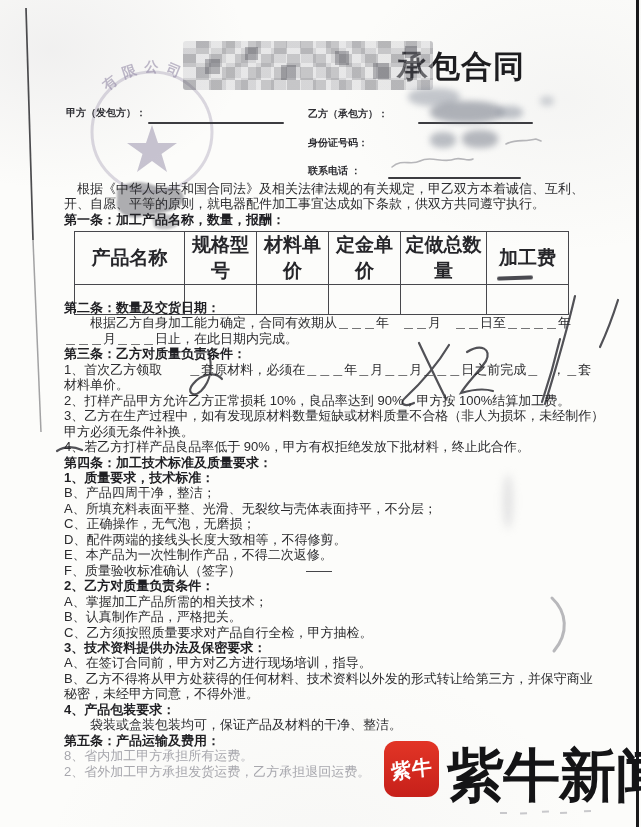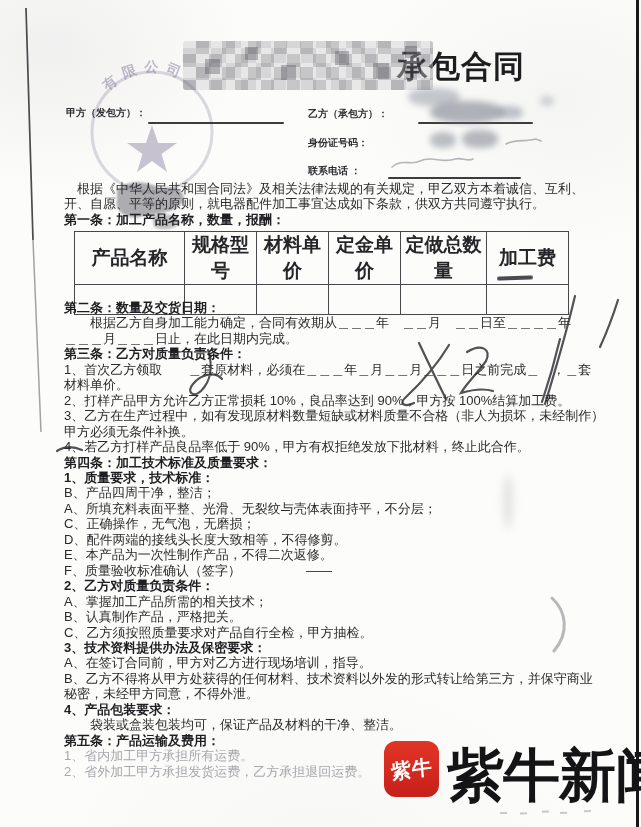--- a/index.html
+++ b/index.html
@@ -183,21 +183,21 @@
       <div class="bl">A、掌握加工产品所需的相关技术；</div>
       <div class="bl">B、认真制作产品，严格把关。</div>
       <div class="bl">C、乙方须按照质量要求对产品自行全检，甲方抽检。</div>
       <div class="bl b">3、技术资料提供办法及保密要求：</div>
       <div class="bl">A、在签订合同前，甲方对乙方进行现场培训，指导。</div>
       <div class="bl">B、乙方不得将从甲方处获得的任何材料、技术资料以外发的形式转让给第三方，并保守商业</div>
       <div class="bl">秘密，未经甲方同意，不得外泄。</div>
       <div class="bl b">4、产品包装要求：</div>
       <div class="bl">　　袋装或盒装包装均可，保证产品及材料的干净、整洁。</div>
       <div class="bl b">第五条：产品运输及费用：</div>
-      <div class="bl faint">1、省内加工甲方承担所有运费。</div>
+      <div class="bl faint">8、省内加工甲方承担所有运费。</div>
       <div class="bl faint">2、省外加工甲方承担发货运费，乙方承担退回运费。</div>
     </div>
 
   <div class="abs logo-icon">
     <span>紫牛</span>
   </div>
   <div class="abs brand">紫牛新闻</div>
   <div class="abs marks"></div>
 
 </div>

